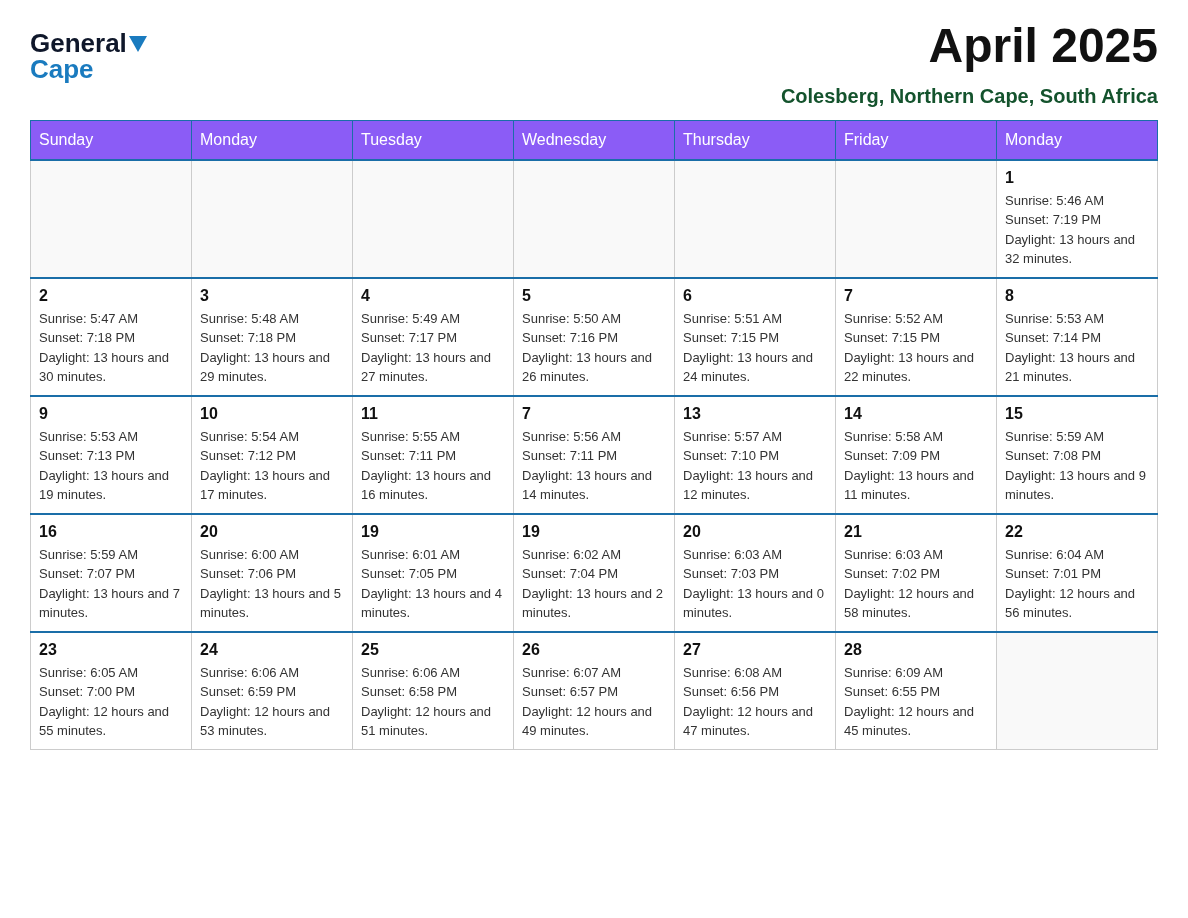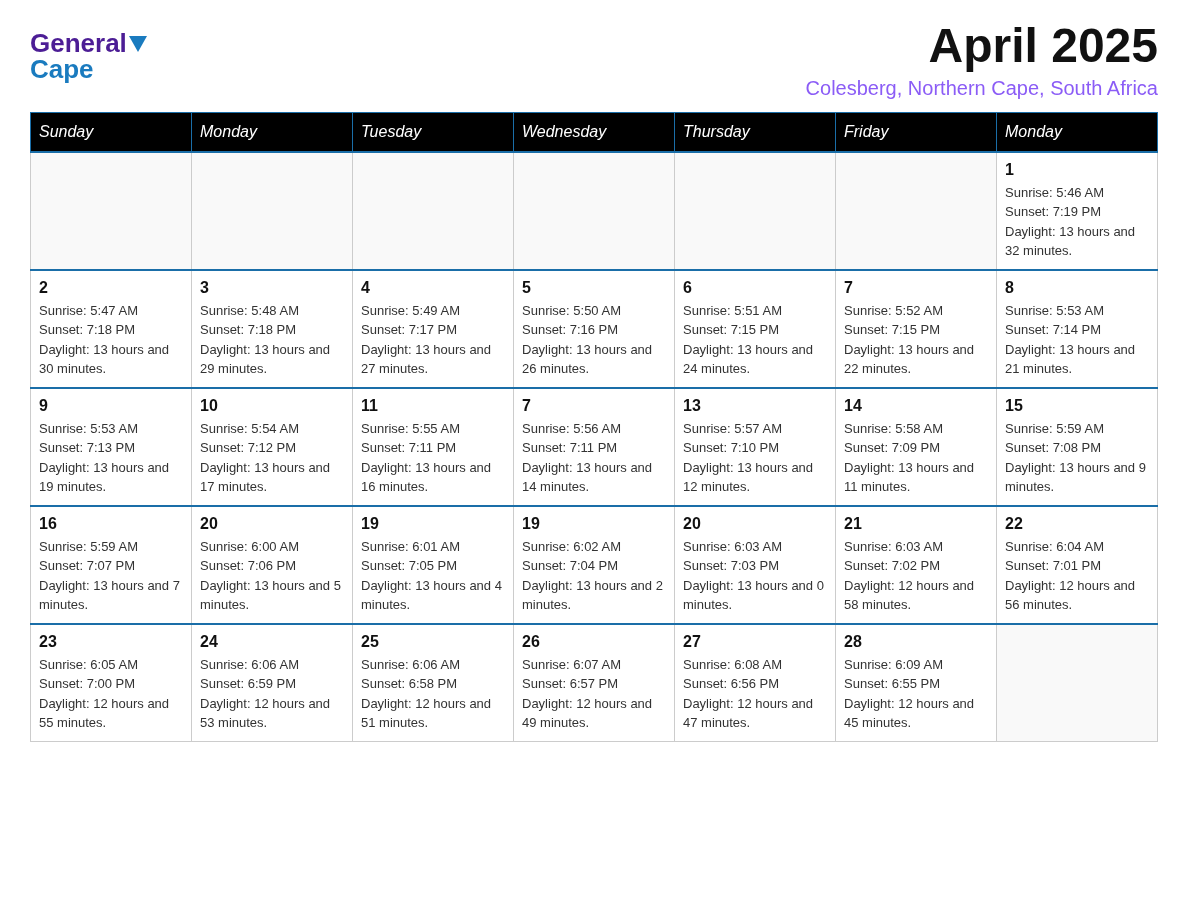--- a/index.html
+++ b/index.html
@@ -18,57 +18,57 @@
     }
     .logo {
       display: flex;
       flex-direction: column;
       align-items: flex-start;
       margin-top: 10px;
     }
     .logo-text-general {
       font-size: 26px;
       font-weight: bold;
-      color: #4c1d95;
+      color: #0f172a;
       line-height: 1;
     }
     .logo-text-blue {
       font-size: 26px;
       font-weight: bold;
       color: #1a7bbf;
       line-height: 1;
     }
     .title-block {
       text-align: right;
     }
     .month-title {
       font-size: 48px;
       font-weight: bold;
       color: #111;
       line-height: 1.1;
     }
     .location-title {
       font-size: 20px;
-      color: #8b5cf6;
-      margin-top: 4px;
+      color: #14532d;
+      margin-top: 12px;
+      font-weight: bold;
     }
     .calendar {
       width: 100%;
       border-collapse: collapse;
       margin-top: 12px;
     }
     .calendar th {
-      background-color: #000000;
+      background-color: #8b5cf6;
       color: #fff;
       padding: 10px 8px;
       text-align: left;
       font-size: 16px;
       font-weight: normal;
       border: 1px solid #1a6ea8;
-      font-style: italic;
     }
     .calendar td {
       vertical-align: top;
       padding: 8px 8px;
       border: 1px solid #ccc;
       width: 14.28%;
       min-height: 100px;
       font-size: 13px;
       color: #333;
     }

